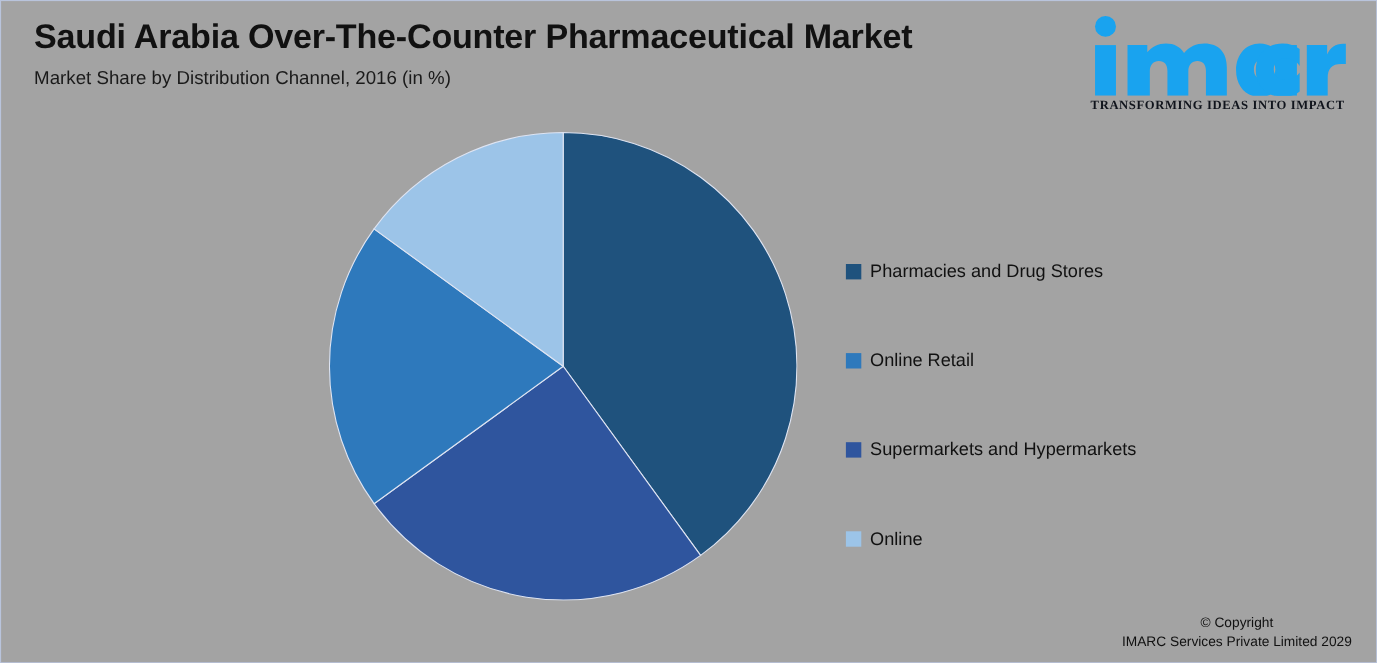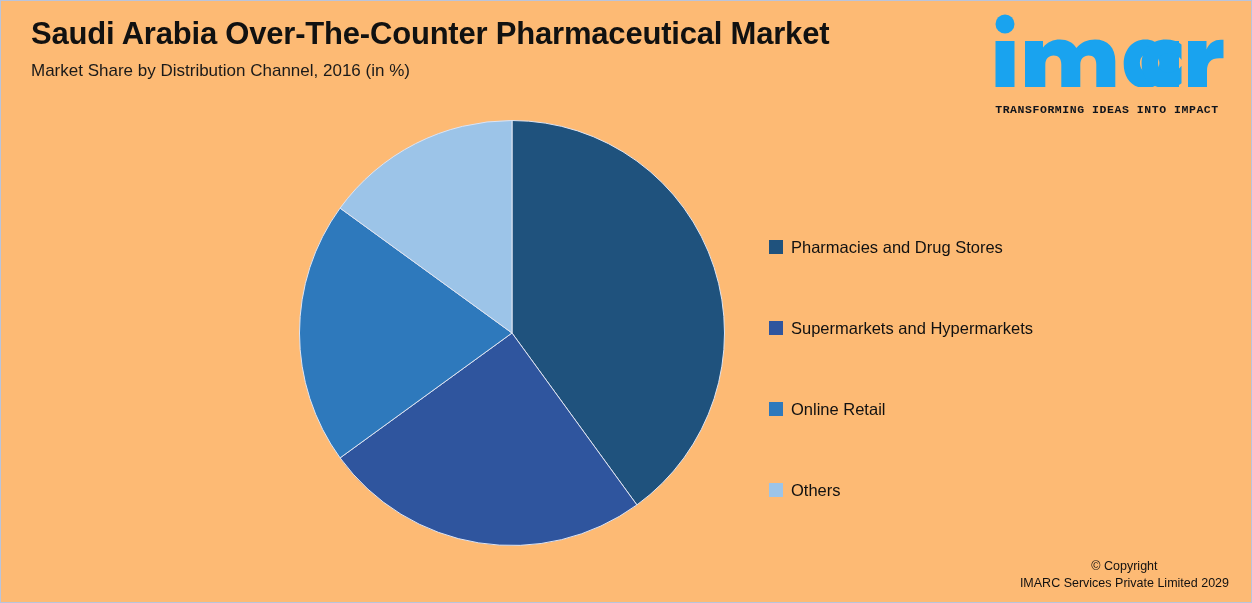--- a/index.html
+++ b/index.html
@@ -55,26 +55,26 @@
     right: 18px;
     top: 12px;
     width: 252px;
     text-align: center;
   }
   #logo-mark {
     display: block;
     margin: 0 auto;
   }
   #logo-tagline {
-    font-family: Liberation Mono, monospace;
+    font-family: Liberation Serif, serif;
     font-size: 11.5px;
     font-weight: bold;
     color: #10141c;
     letter-spacing: 0.55px;
-    margin-top: 16px;
+    margin-top: 3px;
     white-space: nowrap;
   }
 
   
   #pie-wrap {
     position: absolute;
     left: 298px;
     top: 119px;
     width: 426px;
     height: 426px;
@@ -120,21 +120,21 @@
     font-family: "Liberation Sans", sans-serif;
     font-size: 12.5px;
     color: #111111;
     line-height: 17px;
     white-space: nowrap;
   }
 </style>
 </head>
 <body>
 
-<div id="chart-card" style="background: #fdba74; border-color: rgb(185, 196, 220);">
+<div id="chart-card" style="background: #a3a3a3; border-color: rgb(185, 196, 220);">
 
   <div id="header">
     <div id="chart-title">Saudi Arabia Over-The-Counter Pharmaceutical Market</div>
     <div id="chart-subtitle">Market Share by Distribution Channel, 2016 (in %)</div>
   </div>
 
   <div id="logo-block">
     <svg id="logo-mark" width="246" height="74" viewBox="0 0 246 74">
 
       <circle cx="21" cy="11" r="9.5" fill="#19A3EF"></circle>
@@ -174,32 +174,32 @@
   </div>
 
   <div id="legend">
 
     <div class="legend-row">
       <span class="legend-swatch" style="background: rgb(31, 82, 125);"></span>
       <span class="legend-label">Pharmacies and Drug Stores</span>
     </div>
 
     <div class="legend-row">
+      <span class="legend-swatch" style="background: rgb(46, 121, 188);"></span>
+      <span class="legend-label">Online Retail</span>
+    </div>
+
+    <div class="legend-row">
       <span class="legend-swatch" style="background: rgb(47, 85, 158);"></span>
       <span class="legend-label">Supermarkets and Hypermarkets</span>
     </div>
 
     <div class="legend-row">
-      <span class="legend-swatch" style="background: rgb(46, 121, 188);"></span>
-      <span class="legend-label">Online Retail</span>
-    </div>
-
-    <div class="legend-row">
       <span class="legend-swatch" style="background: rgb(156, 196, 232);"></span>
-      <span class="legend-label">Others</span>
+      <span class="legend-label">Online</span>
     </div>
 
   </div>
 
   <div id="copyright">
     <div class="copyright-line">© Copyright</div>
     <div class="copyright-line">IMARC Services Private Limited 2029</div>
   </div>
 
 </div>

